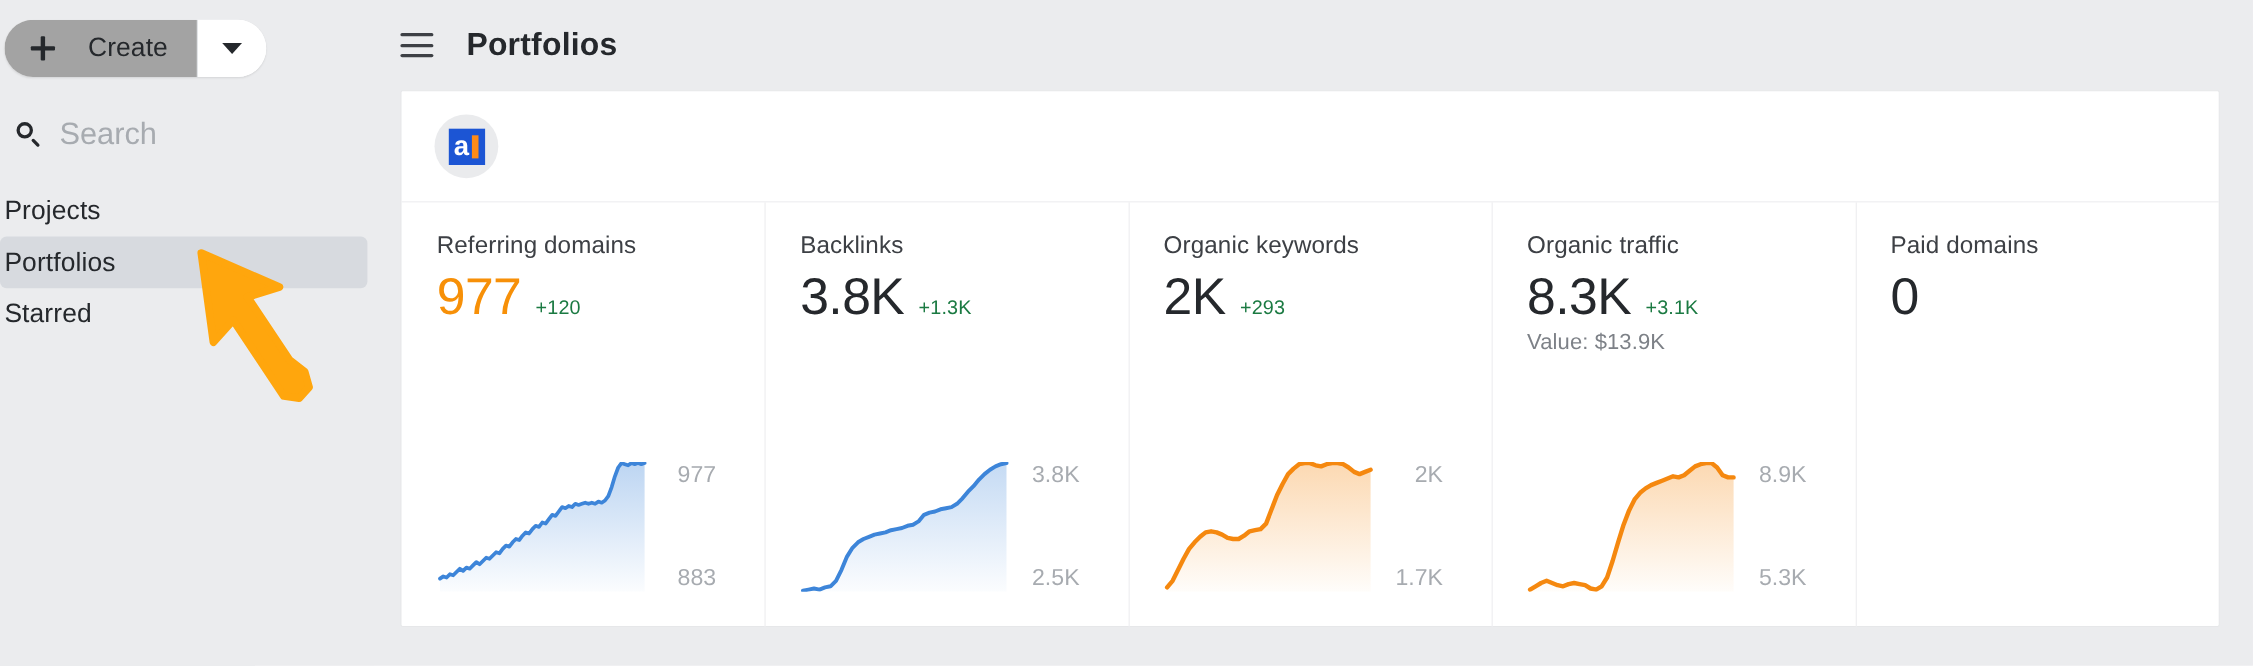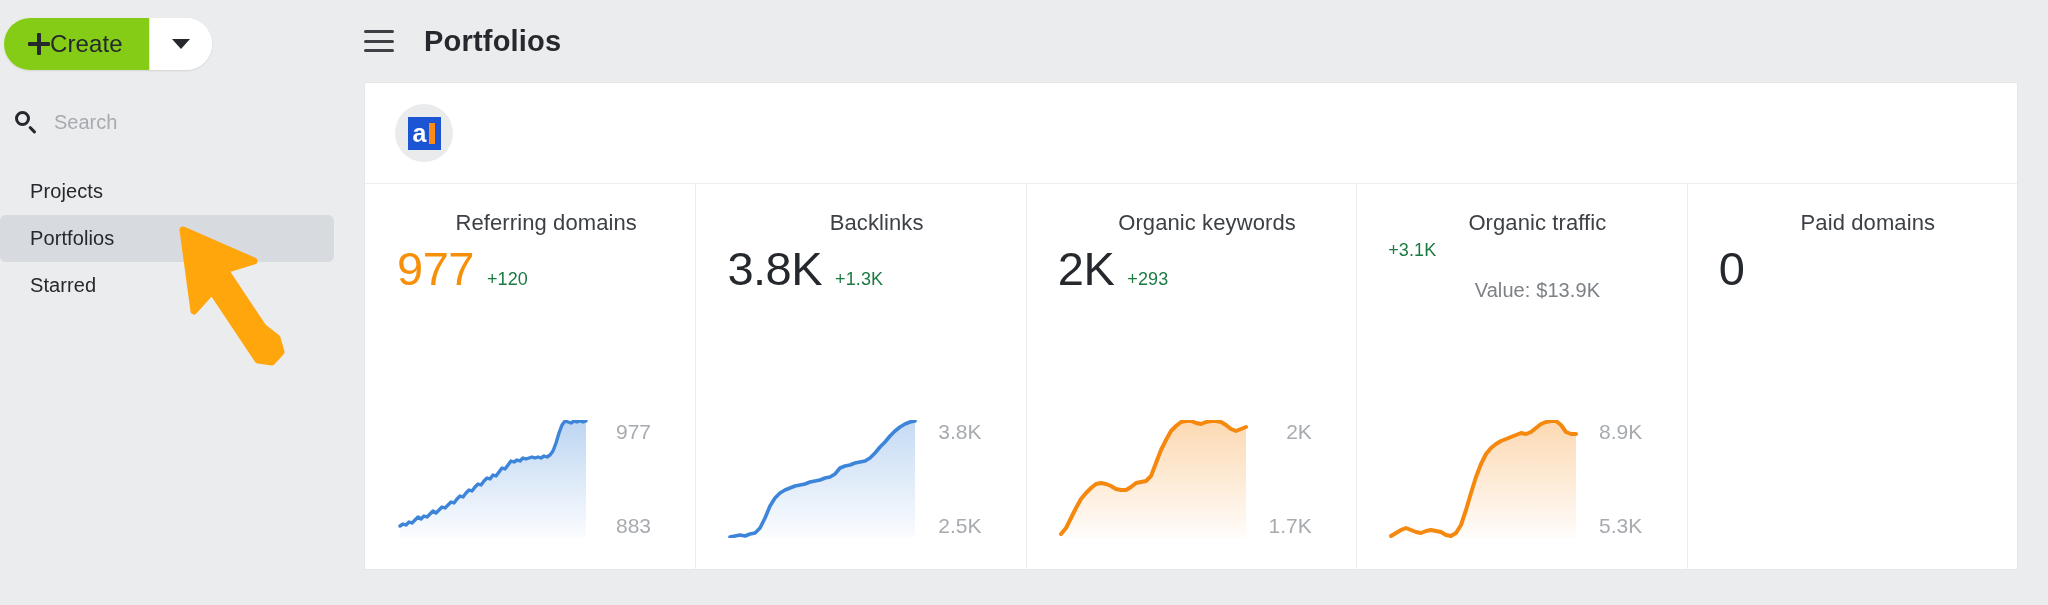--- a/index.html
+++ b/index.html
@@ -23,23 +23,23 @@
     display: inline-flex;
     align-items: stretch;
     background: #ffffff;
     border-radius: 28px;
     height: 52px;
     margin-left: 4px;
     box-shadow: 0 1px 2px rgba(0,0,0,0.10);
     overflow: hidden;
   }
   .create-btn {
-    display: flex; align-items: center; gap: 0;
+    display: flex; align-items: center; gap: 30px;
     padding: 0 26px 0 24px;
-    background: #84cc16;
+    background: #a3a3a3;
     border: none;
     cursor: pointer;
     height: 52px;
   }
   .plus-icon {
     position: relative; width: 22px; height: 22px; flex: 0 0 22px;
   }
   .plus-icon::before, .plus-icon::after {
     content: ""; position: absolute; background: #25282c; border-radius: 1px;
   }
@@ -67,26 +67,26 @@
   .search-icon { width: 24px; height: 24px; flex: 0 0 24px; position: relative; }
   .search-icon .lens {
     position: absolute; left: 1px; top: 1px;
     width: 15px; height: 15px; border: 3.2px solid #25282c; border-radius: 50%;
   }
   .search-icon .handle {
     position: absolute; left: 15px; top: 15px;
     width: 9px; height: 3.4px; background: #25282c;
     transform: rotate(45deg); transform-origin: left center; border-radius: 2px;
   }
-  .search-placeholder { font-size: 20px; color: #a7abb0; }
+  .search-placeholder { font-size: 28px; color: #a7abb0; }
 
   .nav { margin-top: 24px; }
   .nav-item {
     height: 47px; display: flex; align-items: center;
-    padding-left: 30px; font-size: 20px; color: #25282c;
+    padding-left: 4px; font-size: 24px; color: #25282c;
     border-radius: 6px; cursor: pointer; width: 334px;
     letter-spacing: 0.1px;
   }
   .nav-item.active { background: #d7dadf; }
 
   
   .main { flex: 1; height: 605px; position: relative; }
   .topbar {
     height: 82px; display: flex; align-items: center;
     padding-left: 24px; gap: 30px;
@@ -128,32 +128,32 @@
   }
   .ahrefs-mark .letter {
     position: absolute; left: 5px; top: 2px;
     font-family: "Liberation Sans", sans-serif;
     font-size: 25px; font-weight: bold; color: #ffffff; line-height: 29px;
   }
   .portfolio-name { font-size: 26px; font-weight: bold; color: #25282c; letter-spacing: 0.2px; }
 
   .metrics { display: flex; height: 386px; }
   .metric {
-    flex: 1 1 0; padding: 26px 0 0 32px; position: relative; text-align: center;
+    flex: 1 1 0; padding: 26px 0 0 32px; position: relative;
   }
   .metric + .metric::before {
     content: ""; position: absolute; left: 0; top: 0;
     width: 1px; height: 386px; background: #ededef;
   }
   .metric-label { font-size: 22px; color: #3d4045; letter-spacing: 0.1px; }
   .metric-row { display: flex; align-items: baseline; gap: 13px; margin-top: 4px; }
   .metric-value { font-size: 47px; color: #25282c; letter-spacing: -0.5px; line-height: 58px; }
   .metric-value.accent { color: #f79008; }
   .metric-delta { font-size: 18px; color: #1b7a42; letter-spacing: 0.1px; }
-  .metric-sub { font-size: 20px; color: #7d8187; margin-top: 18px; letter-spacing: 0.1px; }
+  .metric-sub { font-size: 20px; color: #7d8187; margin-top: 2px; letter-spacing: 0.1px; }
 
   .spark-wrap {
     position: absolute; left: 32px; bottom: 32px;
     width: 268px; height: 118px;
     display: flex; align-items: stretch;
   }
   .spark-svg { width: 192px; height: 118px; display: block; }
   .spark-axis {
     width: 76px; position: relative;
     display: flex; flex-direction: column; justify-content: space-between;
@@ -298,20 +298,21 @@
             <div class="spark-axis">
               <span class="axis-label">2K</span>
               <span class="axis-label">1.7K</span>
             </div>
           </div>
         </div>
 
         <div class="metric">
           <div class="metric-label">Organic traffic</div>
           <div class="metric-row">
+            <span class="metric-value">8.3K</span>
             <span class="metric-delta">+3.1K</span>
           </div>
           <div class="metric-sub">Value: $13.9K</div>
           <div class="spark-wrap">
             <svg class="spark-svg" viewBox="0 0 192 118" preserveAspectRatio="none">
               <defs>
                 <linearGradient id="gradOrange2" x1="0" y1="0" x2="0" y2="1">
                   <stop offset="0%" stop-color="#f5880f" stop-opacity="0.32"></stop>
                   <stop offset="100%" stop-color="#f5880f" stop-opacity="0.02"></stop>
                 </linearGradient>

